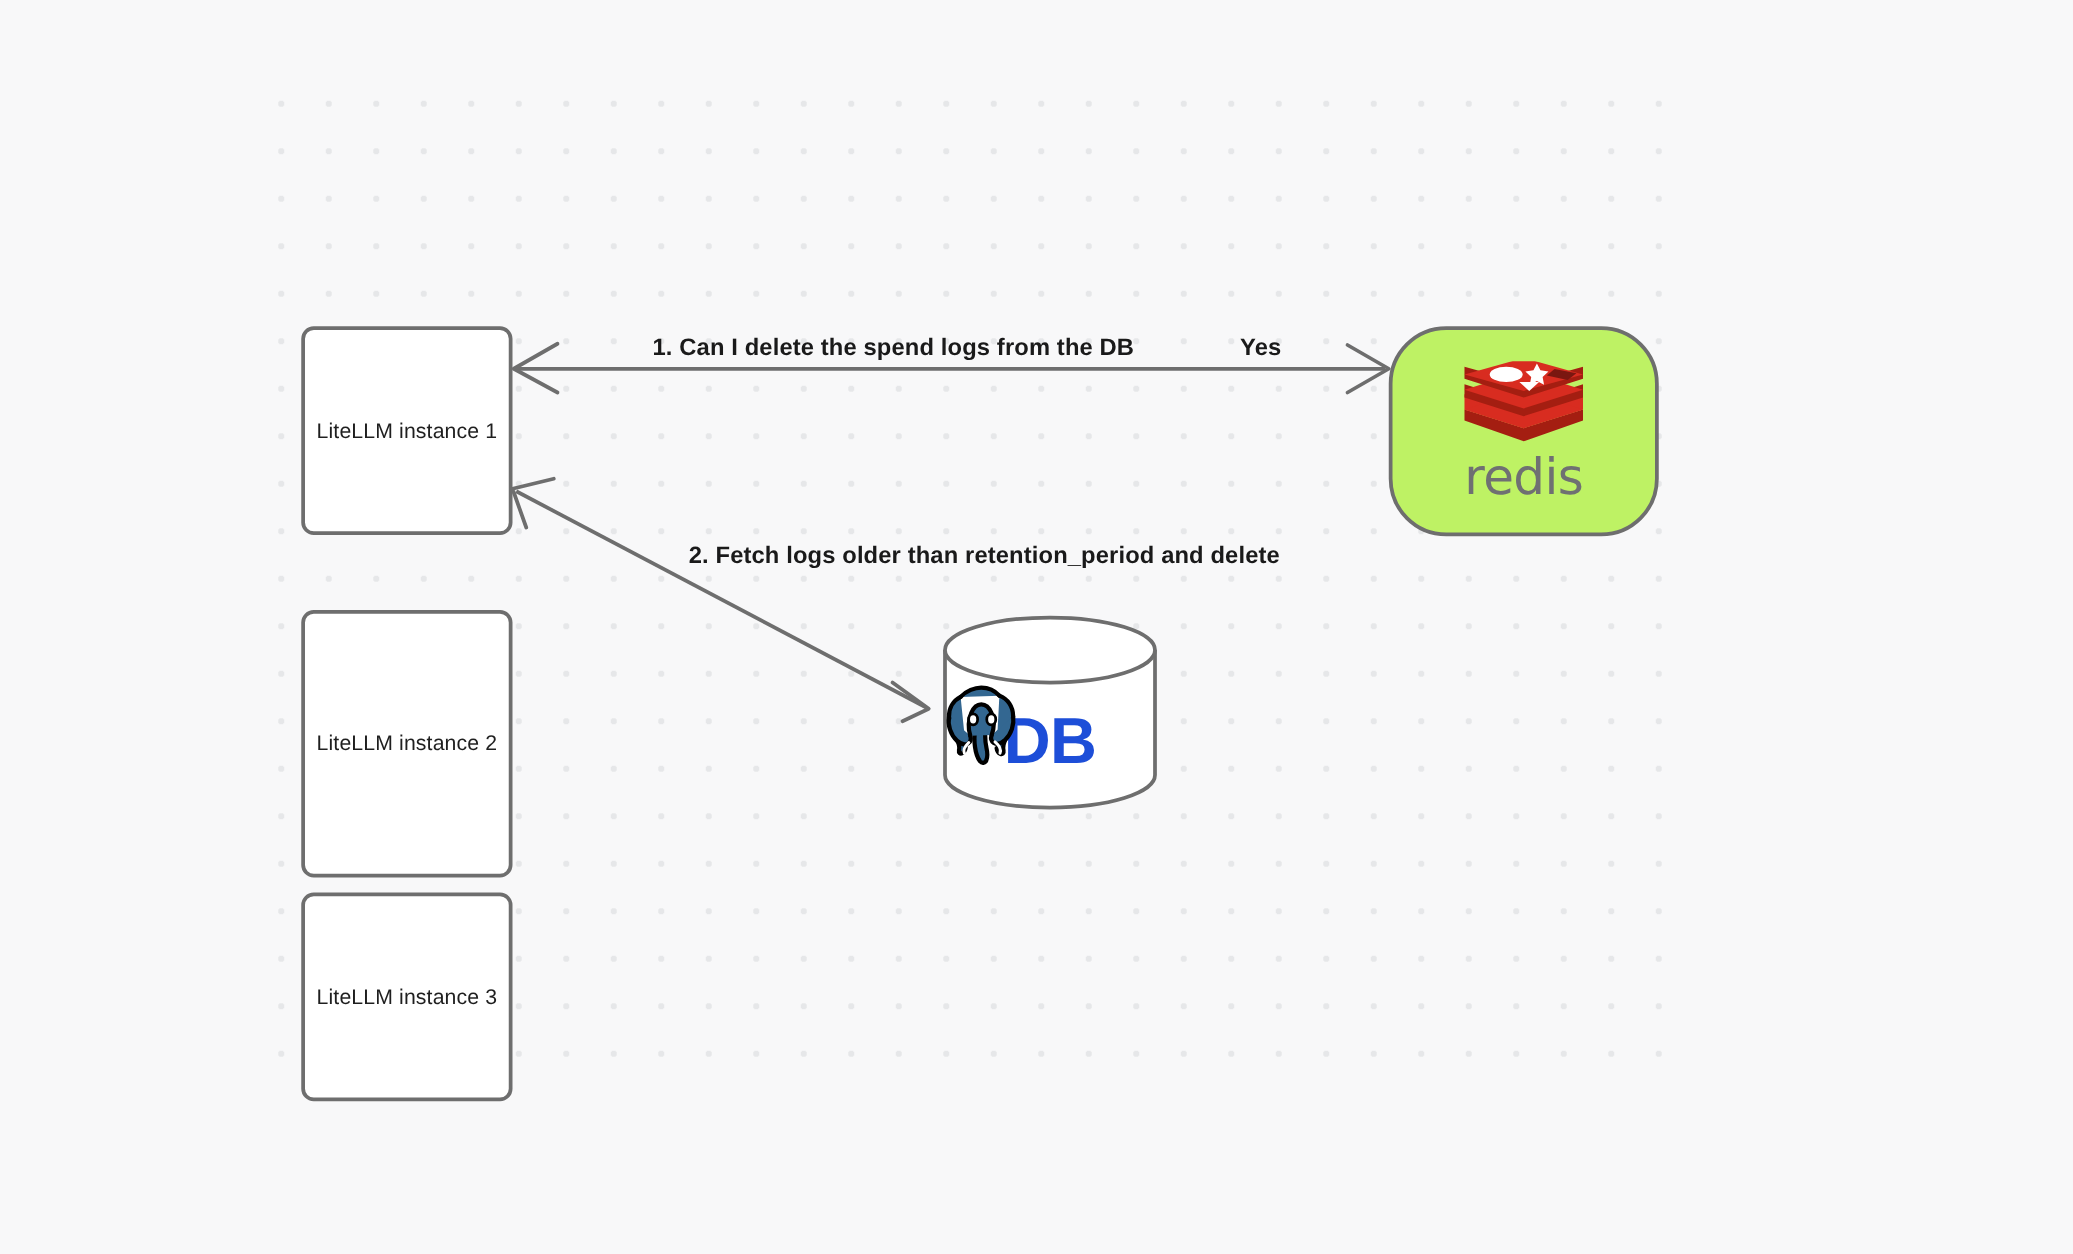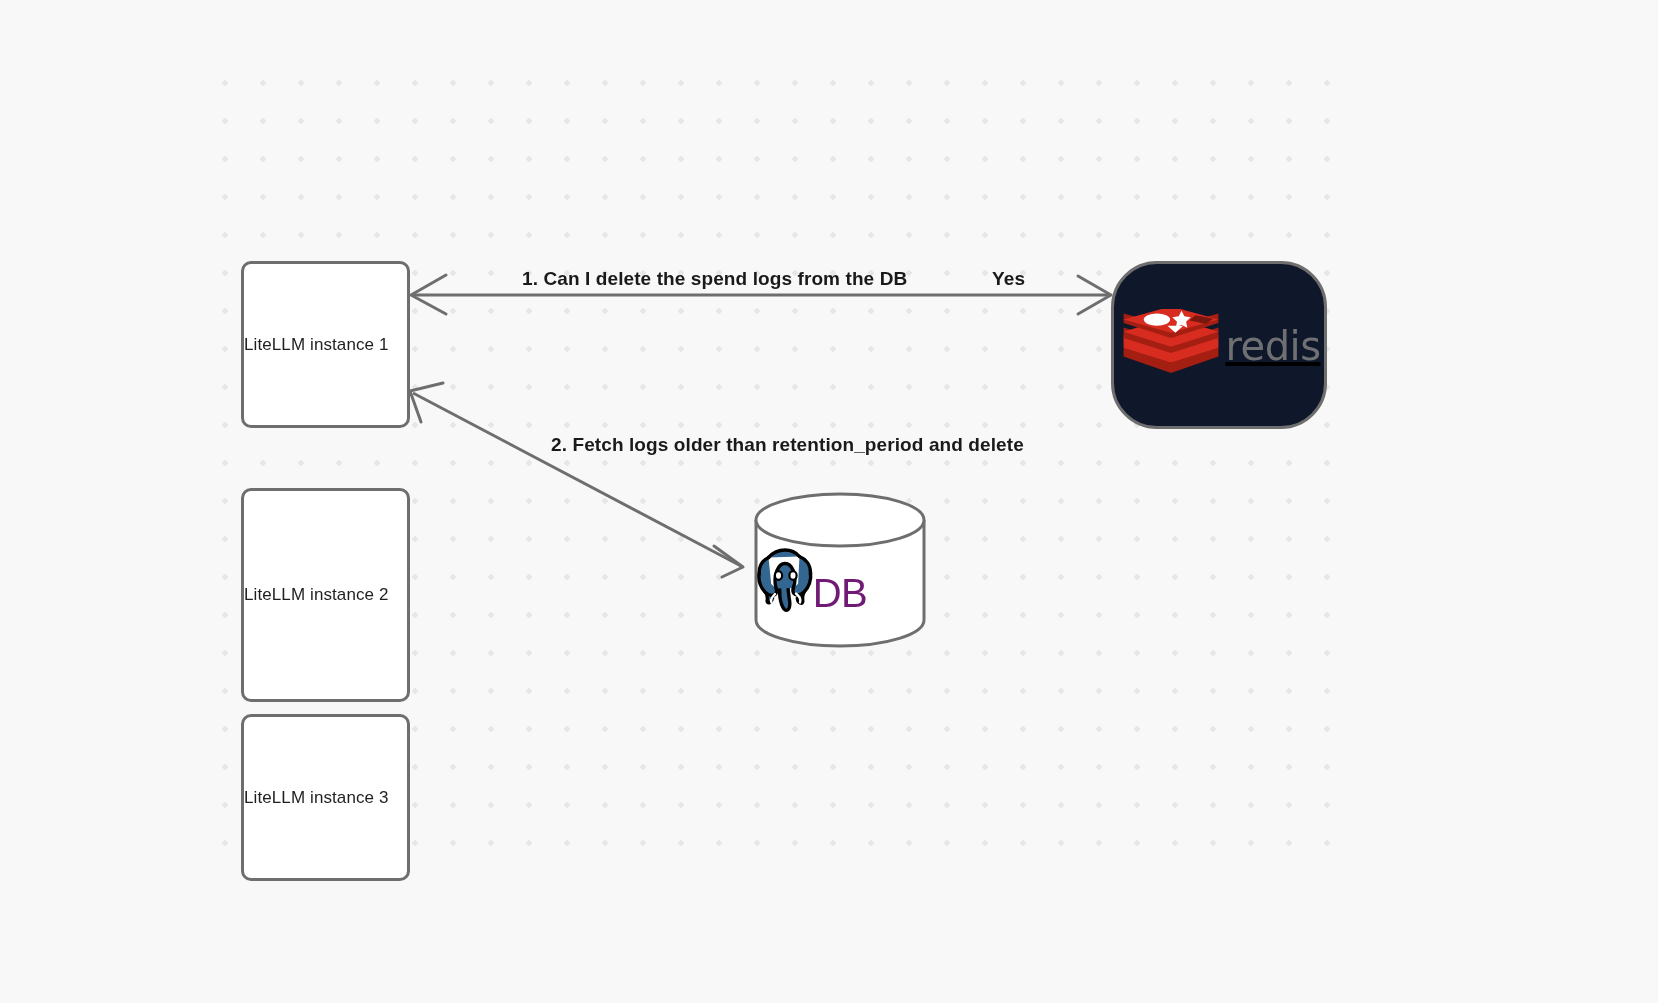--- a/index.html
+++ b/index.html
@@ -32,49 +32,49 @@
     pointer-events: none;
   }
   
   .node-box {
     position: absolute;
     background: #ffffff;
     border: 3px solid #6e6e6e;
     border-radius: 10px;
     display: flex;
     align-items: center;
+    justify-content: center;
     box-sizing: border-box;
   }
   .node-label {
     font-size: 17px;
     color: #1f1f1f;
     font-family: "Liberation Sans", sans-serif;
     letter-spacing: 0.1px;
     white-space: nowrap;
   }
   #litellm-1 { left: 241px; top: 261px; width: 169px; height: 167px; }
   #litellm-2 { left: 241px; top: 488px; width: 169px; height: 214px; }
   #litellm-3 { left: 241px; top: 714px; width: 169px; height: 167px; }
 
   
   #redis-node {
     position: absolute;
     left: 1111px;
     top: 261px;
     width: 216px;
     height: 168px;
-    background: #0f172a;
+    background: #bef264;
     border: 3px solid #6e6e6e;
     border-radius: 46px;
     box-sizing: border-box;
     display: flex;
-    flex-direction: row;
+    flex-direction: column;
     align-items: center;
     justify-content: center;
-    text-decoration: underline;
   }
   #redis-logo-mark { width: 108px; height: 72px; display: block; }
   #redis-wordmark {
     font-family: "DejaVu Sans", sans-serif;
     font-size: 40px;
     font-weight: 400;
     color: #6f7072;
     letter-spacing: -0.5px;
     line-height: 1;
     margin-top: 1px;
@@ -96,23 +96,23 @@
     width: 174px;
     height: 92px;
     display: flex;
     align-items: center;
     justify-content: center;
     gap: 2px;
   }
   #pg-elephant { width: 64px; height: 66px; display: block; }
   #db-text {
     font-family: "Liberation Sans", sans-serif;
-    font-size: 40px;
-    font-weight: 400;
-    color: #701a75;
+    font-size: 52px;
+    font-weight: 700;
+    color: #1d4ed8;
     letter-spacing: -0.5px;
     line-height: 1;
   }
 
   
   #edges {
     position: absolute;
     left: 0;
     top: 0;
     width: 1658px;

